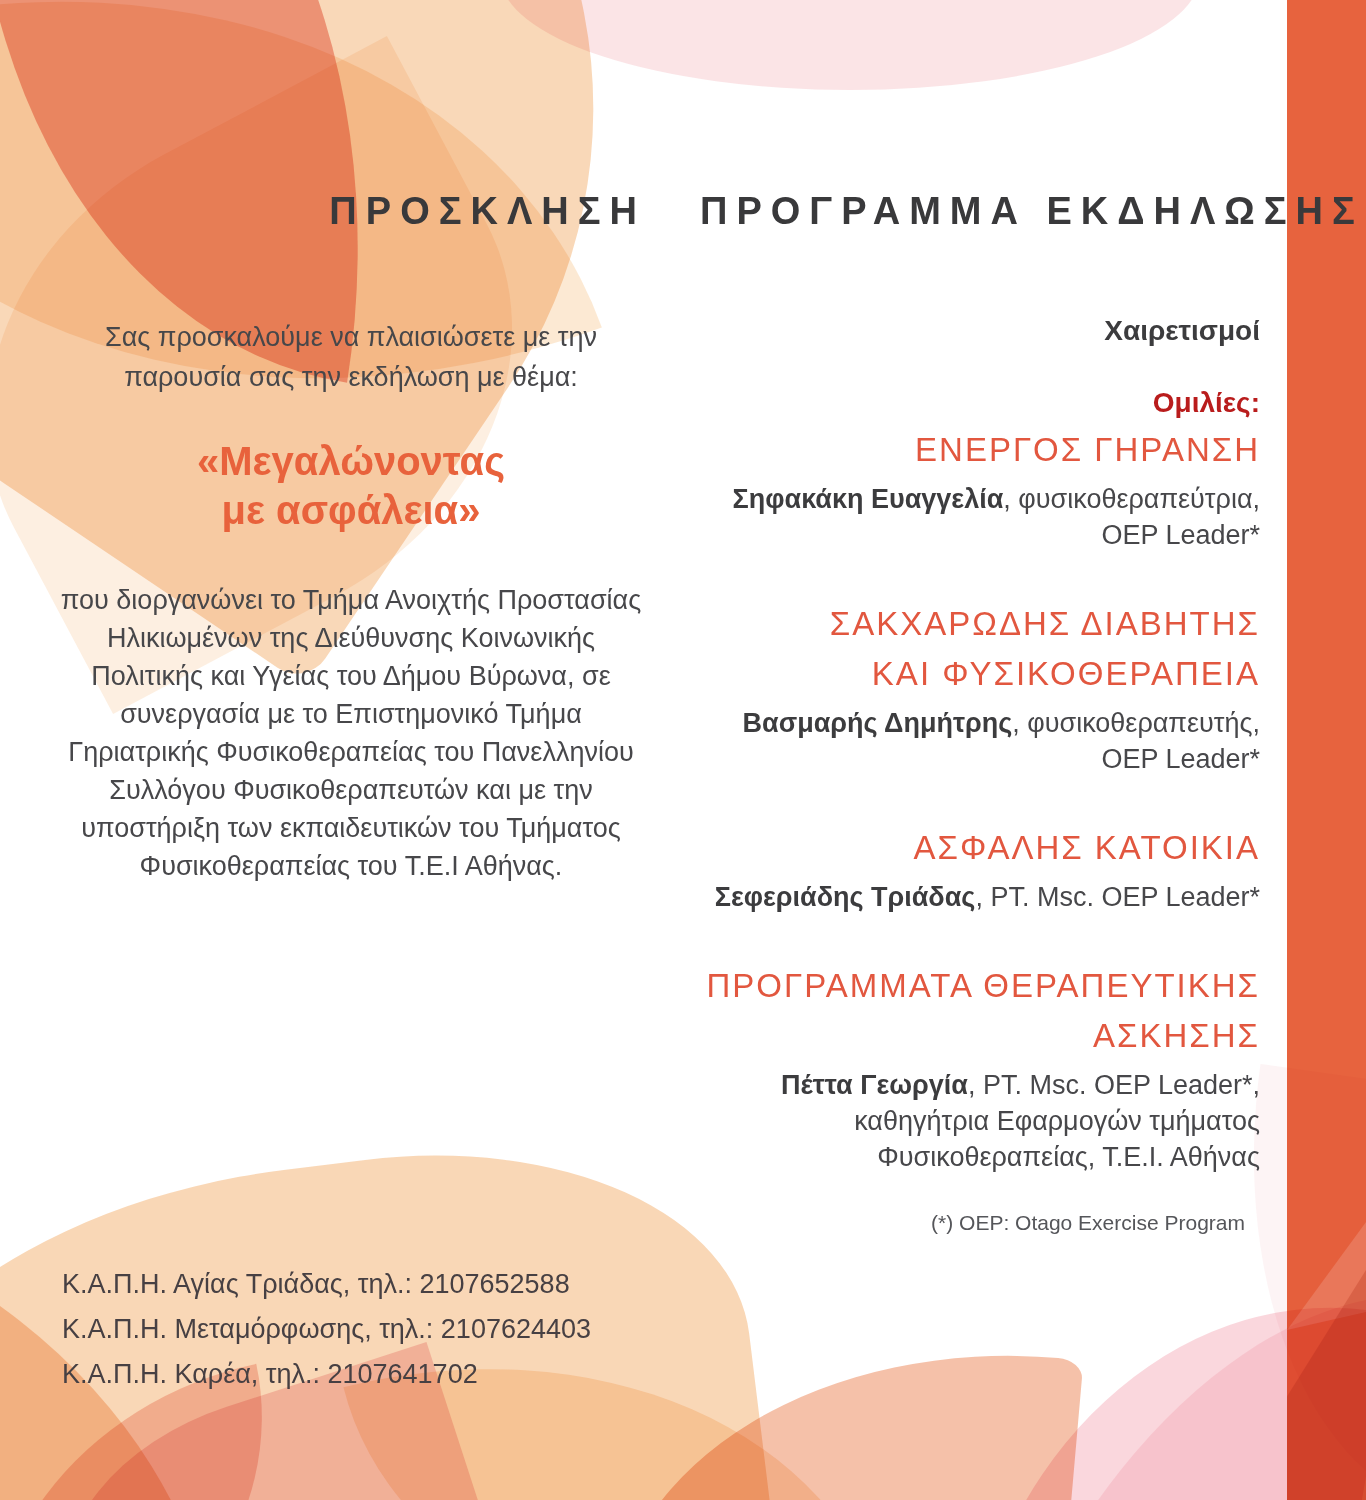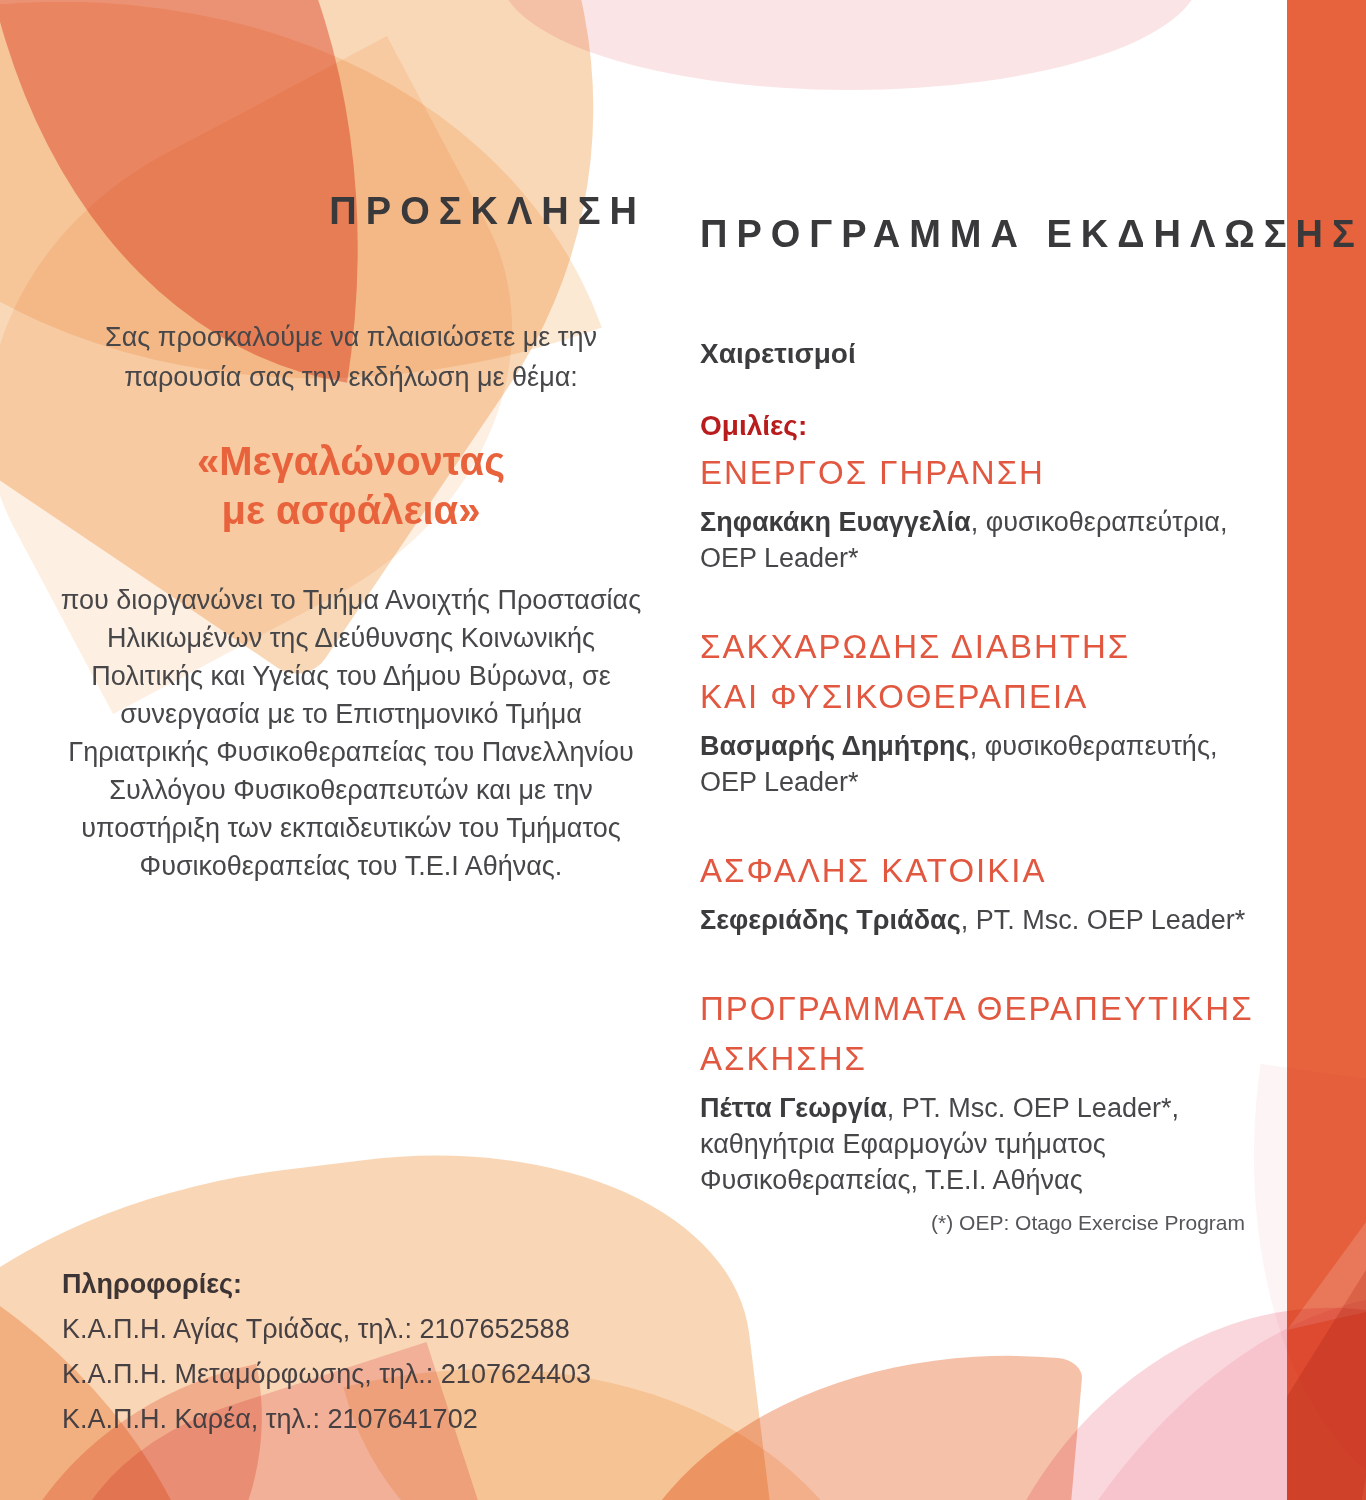--- a/index.html
+++ b/index.html
@@ -47,21 +47,21 @@
   
   .p-br1{left:1000px;top:1280px;width:360px;height:430px;border-radius:100% 0 0 4%;
     transform:rotate(10deg);background:rgba(246,183,193,.55);}
   .p-br2{left:1110px;top:1230px;width:300px;height:480px;border-radius:100% 0 0 0;
     transform:rotate(24deg);background:rgba(250,214,220,.55);}
   .p-br3{left:1230px;top:1080px;width:260px;height:420px;border-radius:0 0 0 100%;
     transform:rotate(8deg);background:rgba(251,230,232,.45);}
   
   .col{position:absolute;z-index:2;}
   .col-left{left:56px;top:190px;width:590px;text-align:center;}
-  .col-right{left:700px;top:190px;width:560px;text-align:left;margin-top:23px;}
+  .col-right{left:700px;top:190px;width:560px;text-align:right;}
   .big-title{font-size:38px;font-weight:bold;letter-spacing:9px;color:#39393b;white-space:nowrap;}
   .col-left .big-title{margin-bottom:84px;text-align:right;}
   .col-right .big-title{margin-bottom:82px;}
   .intro{font-size:27px;line-height:40px;color:#47474a;margin-bottom:40px;}
   .theme{font-size:40px;line-height:49px;font-weight:bold;color:#e8623c;margin-bottom:46px;}
   .organizer{font-size:27px;line-height:38px;color:#47474a;margin-bottom:44px;}
   .when{font-size:27px;line-height:40px;color:#47474a;}
   .when .date{font-size:32px;line-height:48px;font-weight:bold;color:#3c3c3e;}
   .when .venue{line-height:40px;}
   .b{font-weight:bold;color:#3c3c3e;}
@@ -103,21 +103,20 @@
     <div class="big-title">ΠΡΟΣΚΛΗΣΗ</div>
     <div class="intro">Σας προσκαλούμε να πλαισιώσετε με την παρουσία σας την εκδήλωση με θέμα:</div>
     <div class="theme">
       <div>«Μεγαλώνοντας</div>
       <div>με ασφάλεια»</div>
     </div>
     <div class="organizer">που διοργανώνει το Τμήμα Ανοιχτής Προστασίας Ηλικιωμένων της Διεύθυνσης Κοινωνικής Πολιτικής και Υγείας του Δήμου Βύρωνα, σε συνεργασία με το Επιστημονικό Τμήμα Γηριατρικής Φυσικοθεραπείας του Πανελληνίου Συλλόγου Φυσικοθεραπευτών και με την υποστήριξη των εκπαιδευτικών του Τμήματος Φυσικοθεραπείας του Τ.Ε.Ι Αθήνας.</div>
   </div>
 
   <div class="info">
-    <div class="info-title">Πληροφορίες:</div>
     <div>Κ.Α.Π.Η. Αγίας Τριάδας, τηλ.: 2107652588</div>
     <div>Κ.Α.Π.Η. Μεταμόρφωσης, τηλ.: 2107624403</div>
     <div>Κ.Α.Π.Η. Καρέα, τηλ.: 2107641702</div>
   </div>
 
   <div class="col col-right">
     <div class="big-title">ΠΡΟΓΡΑΜΜΑ ΕΚΔΗΛΩΣΗΣ</div>
     <div class="greetings">Χαιρετισμοί</div>
     <div class="talks-label">Ομιλίες:</div>
 

